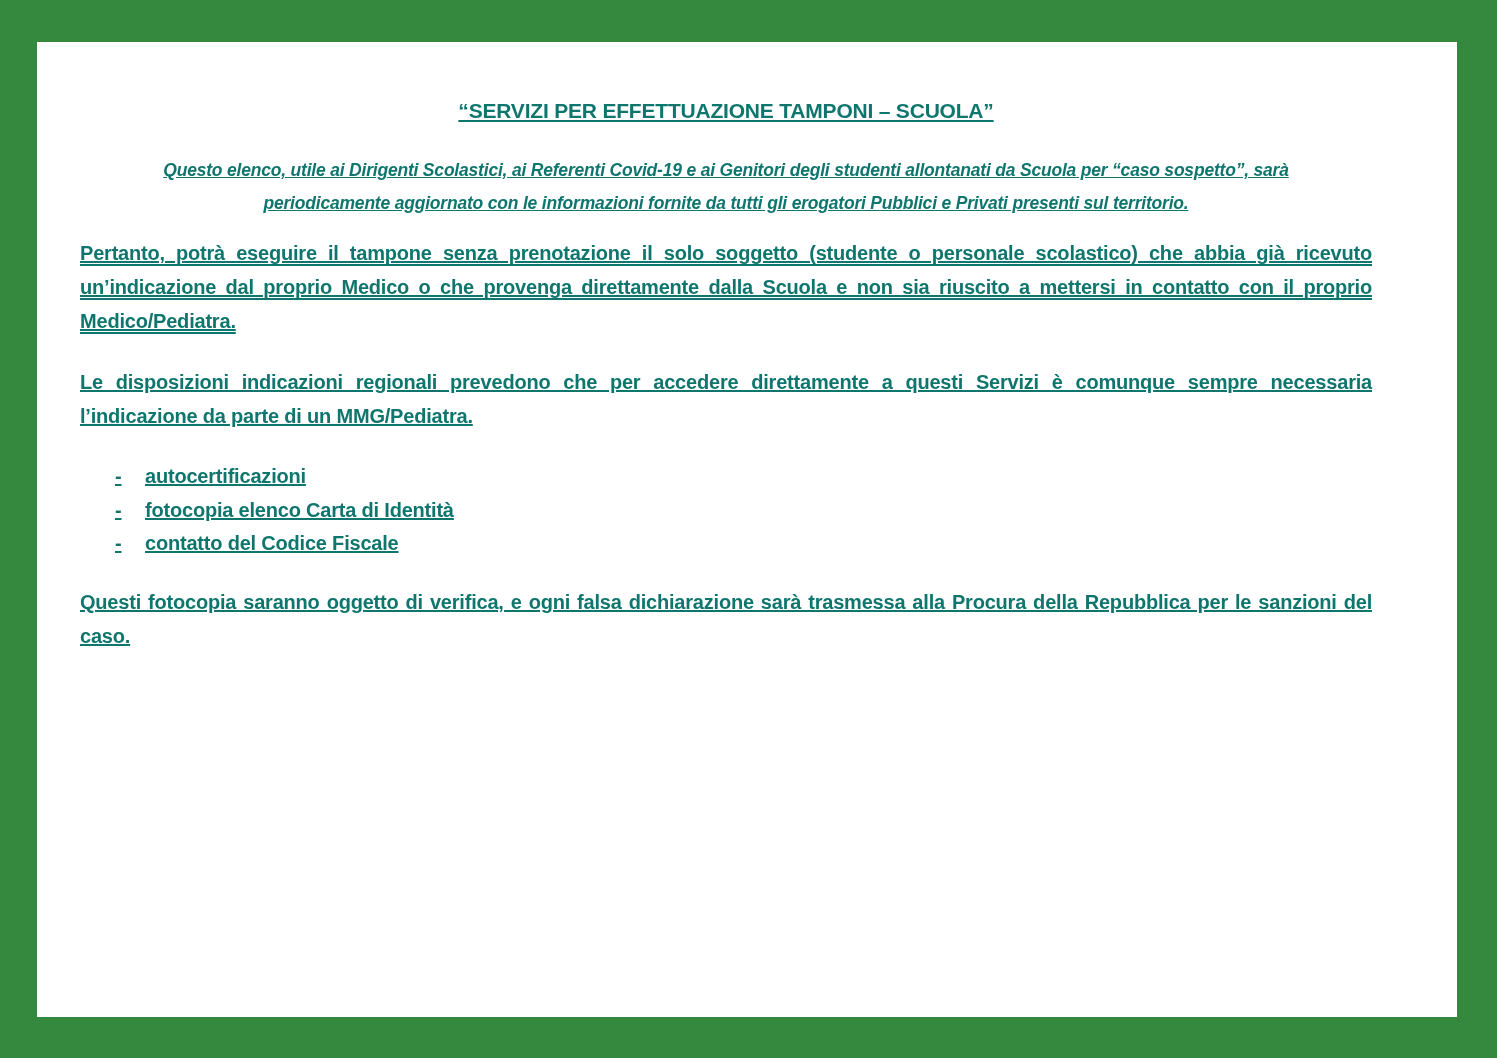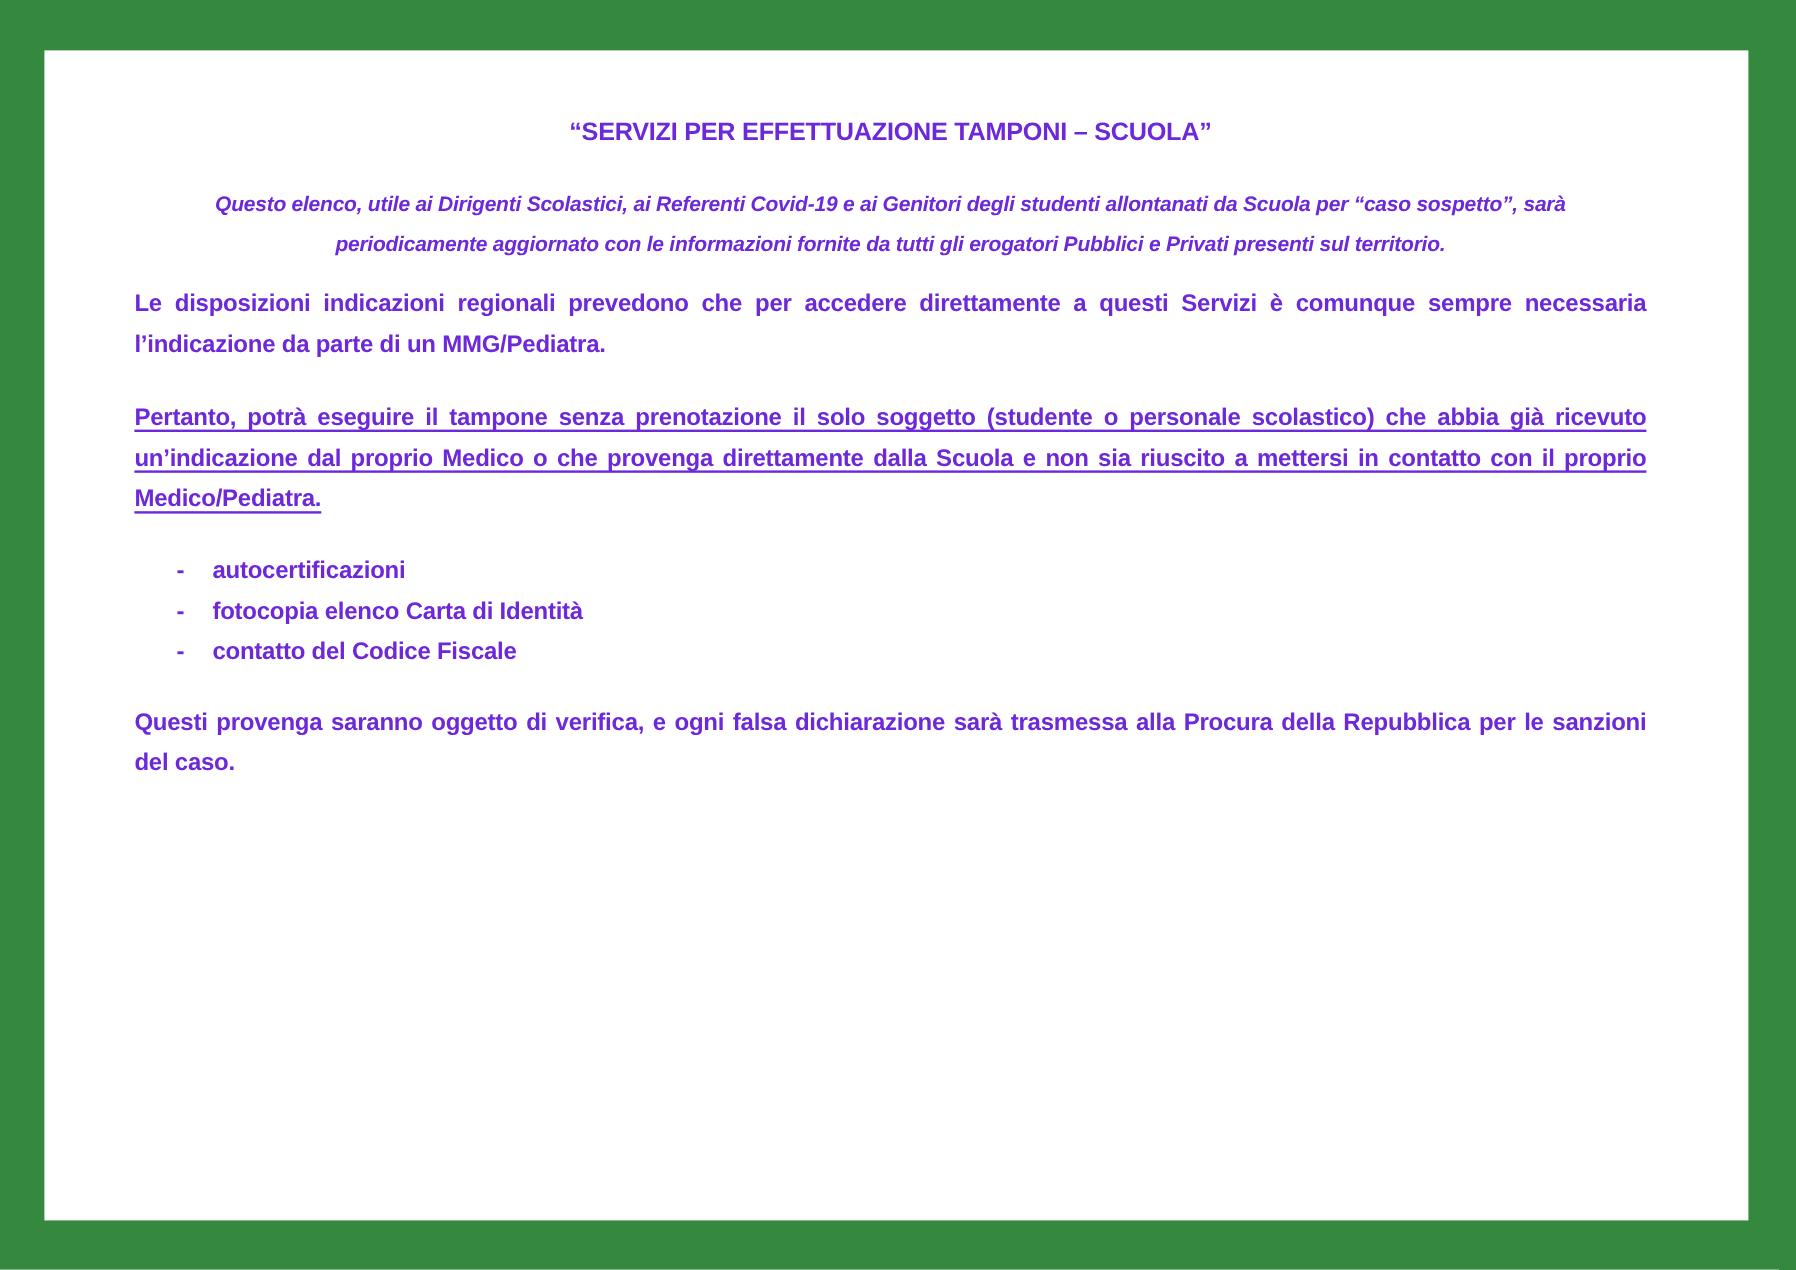--- a/index.html
+++ b/index.html
@@ -15,22 +15,23 @@
     overflow: hidden;
   }
   .page {
     position: absolute;
     top: 42px;
     left: 37px;
     right: 40px;
     bottom: 41px;
     background: #ffffff;
     box-sizing: border-box;
-    padding: 56px 85px 0 75px;
-    color: #6d28d9;
+    padding: 56px 85px 0 43px;
+    color: #0f766e;
+    text-decoration: underline;
   }
   .title {
     font-size: 21px;
     line-height: 26px;
     font-weight: bold;
     text-align: center;
     margin: 0 0 30px 0;
     letter-spacing: -0.2px;
   }
   .subtitle {
@@ -89,35 +90,35 @@
 </head>
 <body style="background: rgb(53, 137, 62);">
 
 <div class="page">
 
   <h1 class="title">“SERVIZI PER EFFETTUAZIONE TAMPONI – SCUOLA”</h1>
 
   <p class="subtitle">Questo elenco, utile ai Dirigenti Scolastici, ai Referenti Covid-19 e ai Genitori degli studenti allontanati da Scuola per “caso sospetto”, sarà periodicamente aggiornato con le informazioni fornite da tutti gli erogatori Pubblici e Privati presenti sul territorio.</p>
 
 
+  <p class="para underlined">Pertanto, potrà eseguire il tampone senza prenotazione il solo soggetto (studente o personale scolastico) che abbia già ricevuto un’indicazione dal proprio Medico o che provenga direttamente dalla Scuola e non sia riuscito a mettersi in contatto con il proprio Medico/Pediatra.</p>
+
   <p class="para">Le disposizioni indicazioni regionali prevedono che per accedere direttamente a questi Servizi è comunque sempre necessaria l’indicazione da parte di un MMG/Pediatra.</p>
-
-  <p class="para underlined">Pertanto, potrà eseguire il tampone senza prenotazione il solo soggetto (studente o personale scolastico) che abbia già ricevuto un’indicazione dal proprio Medico o che provenga direttamente dalla Scuola e non sia riuscito a mettersi in contatto con il proprio Medico/Pediatra.</p>
 
 
   <ul class="doc-list">
     <li>
       <span class="dash">-</span>
       <span>autocertificazioni</span>
     </li>
     <li>
       <span class="dash">-</span>
       <span>fotocopia elenco Carta di Identità</span>
     </li>
     <li>
       <span class="dash">-</span>
       <span>contatto del Codice Fiscale</span>
     </li>
   </ul>
 
-  <p class="para">Questi provenga saranno oggetto di verifica, e ogni falsa dichiarazione sarà trasmessa alla Procura della Repubblica per le sanzioni del caso.</p>
+  <p class="para">Questi fotocopia saranno oggetto di verifica, e ogni falsa dichiarazione sarà trasmessa alla Procura della Repubblica per le sanzioni del caso.</p>
 
 </div>
 
 </body></html>

